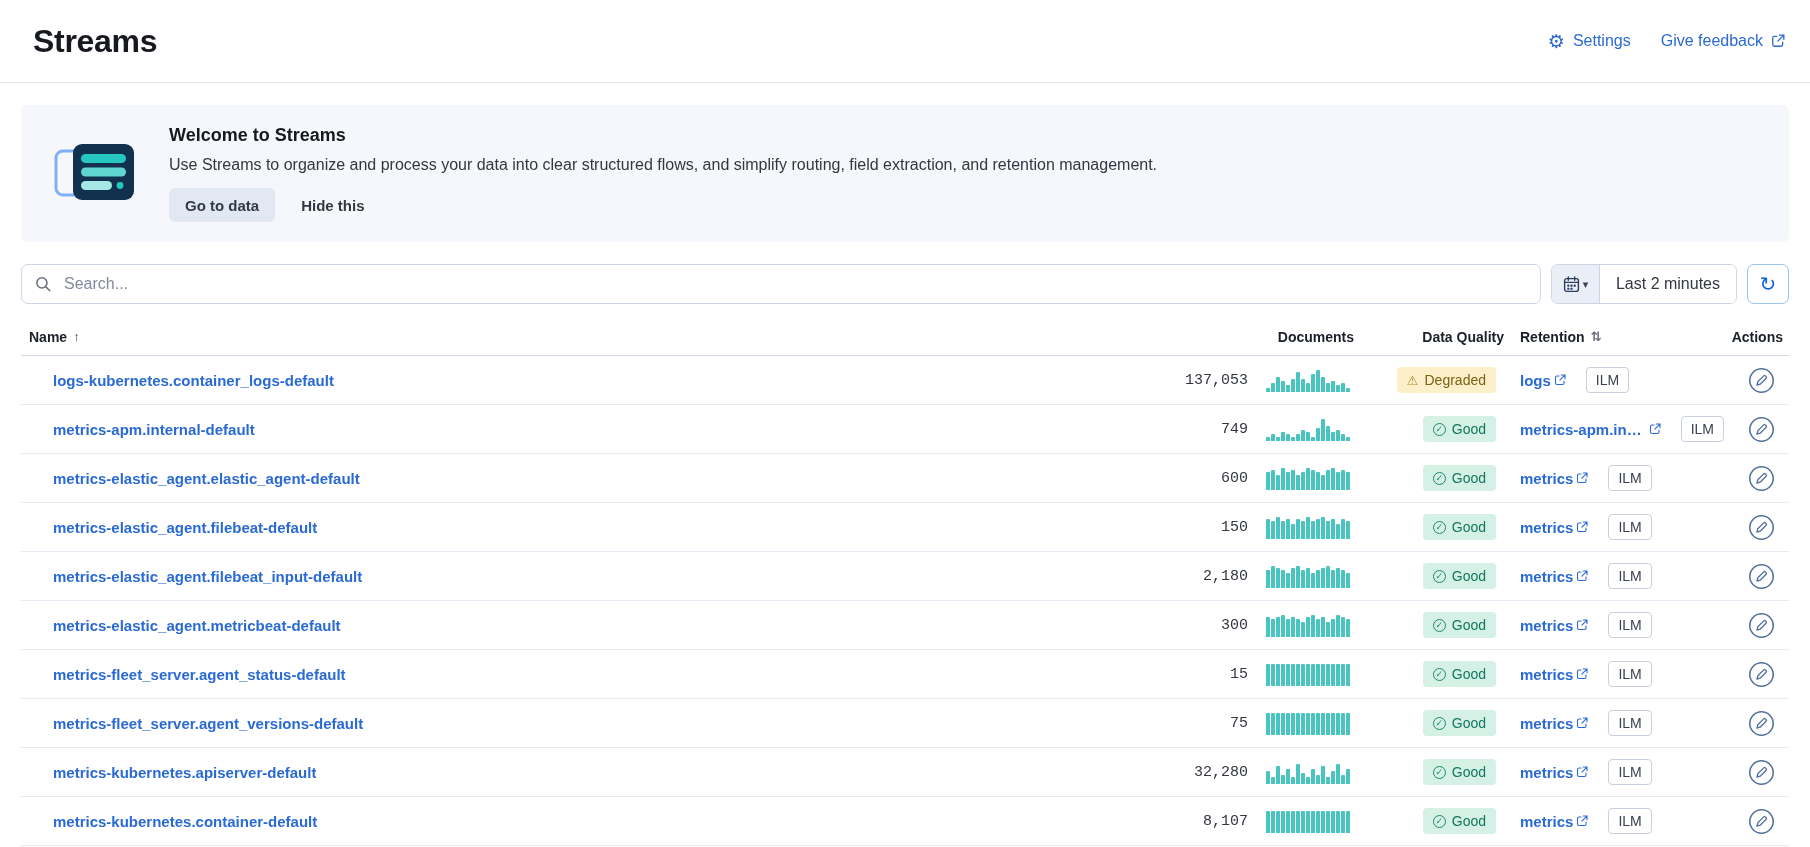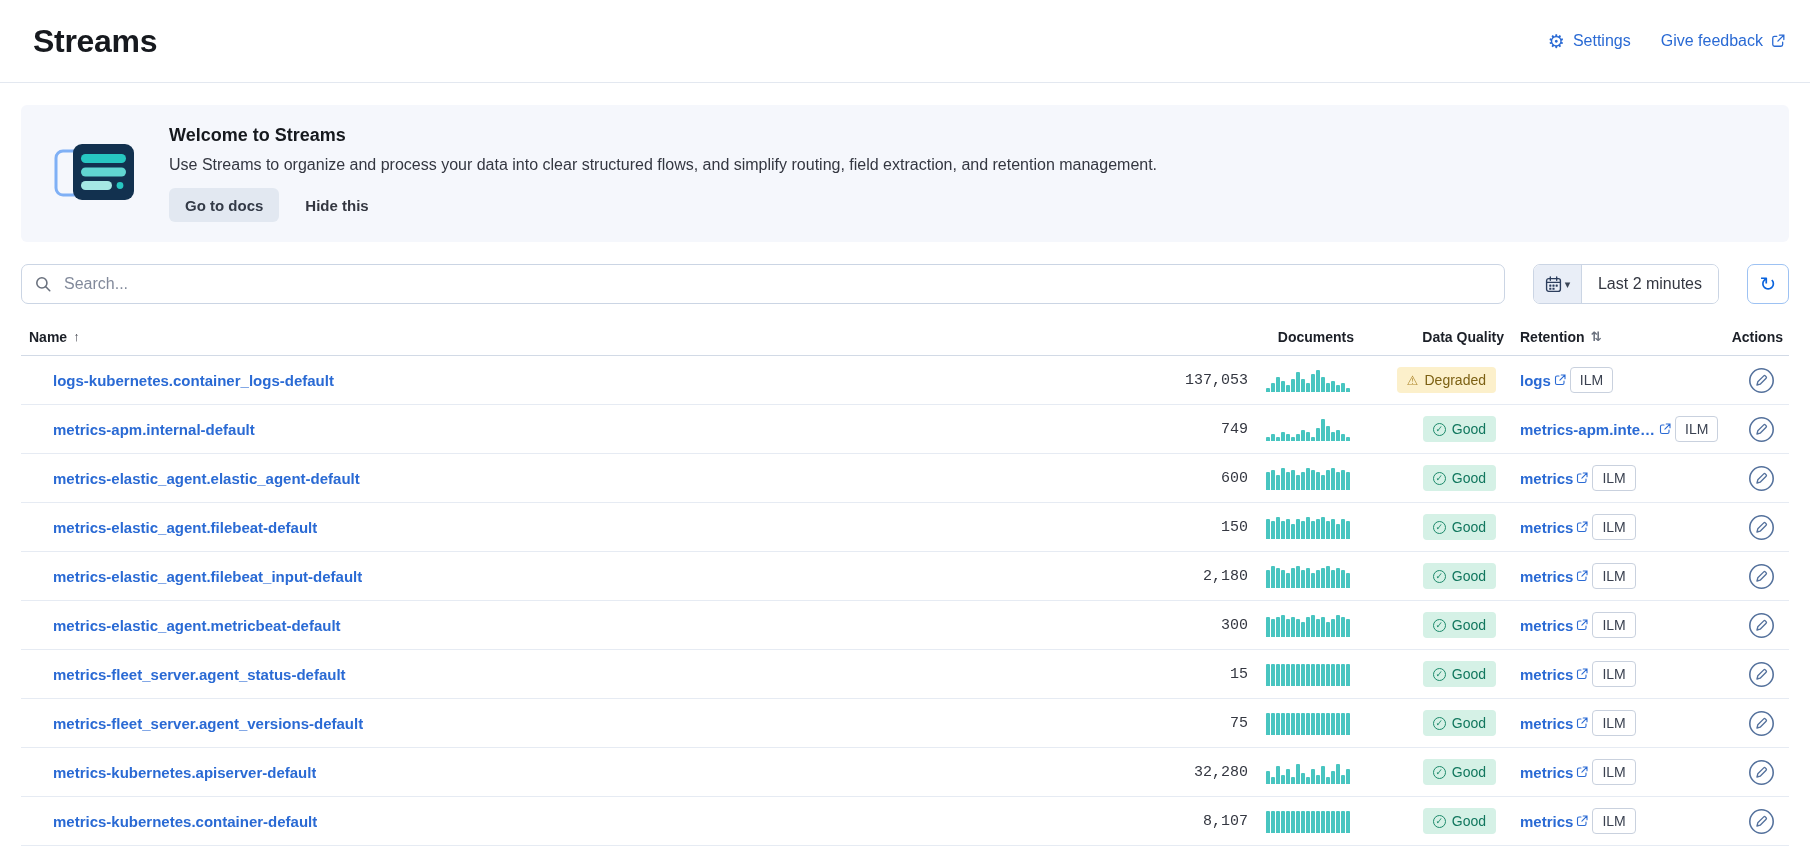--- a/index.html
+++ b/index.html
@@ -28,21 +28,21 @@
   .welcome-icon{flex:0 0 auto;margin-left:4px;}
   .welcome-title{margin:0 0 10px;font-size:18px;font-weight:700;color:#16191E;}
   .welcome-desc{margin:0 0 14px;font-size:16px;color:#343741;}
   .welcome-actions{display:flex;align-items:center;gap:26px;}
   .btn-docs{height:34px;padding:0 16px;border:none;border-radius:6px;background:#E2E8F1;
     color:#333A47;font-size:15px;font-weight:600;}
   .btn-hide{height:34px;padding:0;border:none;background:none;color:#343741;
     font-size:15px;font-weight:600;}
 
   
-  .toolbar{margin:22px 21px 0;display:flex;align-items:center;gap:28px;}
+  .toolbar{margin:22px 21px 0;display:flex;align-items:center;gap:10px;}
   .search-box{flex:1;height:40px;border:1px solid #CBD5E4;border-radius:7px;background:#fff;
     display:flex;align-items:center;gap:10px;padding:0 12px;}
   .search-box svg{color:#69707D;flex:0 0 auto;}
   .search-box input{flex:1;border:none;outline:none;font-size:16px;color:#343741;
     font-family:inherit;background:transparent;}
   .search-box input::placeholder{color:#828A9B;}
   .datepicker{display:flex;height:40px;border:1px solid #CBD5E4;border-radius:7px;
     overflow:hidden;background:#fff;}
   .quick-select{width:48px;border:none;border-right:1px solid #CBD5E4;background:#E9EEF7;
     display:flex;align-items:center;justify-content:center;gap:3px;color:#2C3E5D;}
@@ -86,21 +86,21 @@
   .row .col-quality{justify-content:flex-end;padding-right:8px;}
   .badge{display:inline-flex;align-items:center;gap:6px;height:26px;padding:0 10px;
     border-radius:4px;font-size:14px;font-weight:500;white-space:nowrap;}
   .badge .warn-ic,.badge .good-ic{display:none;}
   .badge.warning{background:#FCF0CB;color:#7C6013;}
   .badge.warning .warn-ic{display:inline;font-size:13px;color:#B0892F;line-height:1;}
   .badge.good{background:#D5F1E6;color:#11775E;}
   .badge.good .good-ic{display:inline-flex;width:13px;height:13px;border:1.2px solid #1D8A6B;
     border-radius:50%;align-items:center;justify-content:center;font-size:9px;color:#1D8A6B;line-height:1;}
 
-  .row .col-retention{padding-left:16px;gap:4px;white-space:nowrap;}
+  .row .col-retention{padding-left:16px;gap:20px;white-space:nowrap;}
   .retention-link{display:inline-flex;align-items:center;gap:3px;font-size:15px;font-weight:600;min-width:0;}
   .rlabel{display:inline-block;max-width:136px;overflow:hidden;text-overflow:ellipsis;white-space:nowrap;}
   .retention-link .popout{width:12px;height:12px;}
   .ilm-badge{display:inline-flex;align-items:center;height:26px;padding:0 9px;border:1px solid #C9D1DE;
     border-radius:4px;background:#fff;color:#3A4150;font-size:14px;font-weight:500;}
 
   .row .col-actions{justify-content:flex-end;padding-right:14px;}
   .action-btn{border:none;background:none;padding:0;color:#54719C;display:flex;align-items:center;}
 </style>
 </head>
@@ -131,21 +131,21 @@
       <rect x="28" y="13" width="45" height="9" rx="4.5" fill="#27C7C1"></rect>
       <rect x="28" y="26.5" width="45" height="9" rx="4.5" fill="#61D6D1"></rect>
       <rect x="28" y="40" width="31" height="9" rx="4.5" fill="#A5E8E4"></rect>
       <circle cx="67" cy="44.5" r="3.4" fill="#27C7C1"></circle>
     </svg>
   </div>
   <div>
     <h2 class="welcome-title">Welcome to Streams</h2>
     <p class="welcome-desc">Use Streams to organize and process your data into clear structured flows, and simplify routing, field extraction, and retention management.</p>
     <div class="welcome-actions">
-      <button class="btn-docs">Go to docs</button>
+      <button class="btn-docs">Go to data</button>
       <button class="btn-hide">Hide this</button>
     </div>
   </div>
 </section>
 
 <div class="toolbar">
   <div class="search-box">
     <svg width="18" height="18" viewBox="0 0 16 16">
       <circle cx="7" cy="7" r="4.5" fill="none" stroke="currentColor" stroke-width="1.4"></circle>
       <path d="M10.5 10.5 14 14" stroke="currentColor" stroke-width="1.4" stroke-linecap="round"></path>

